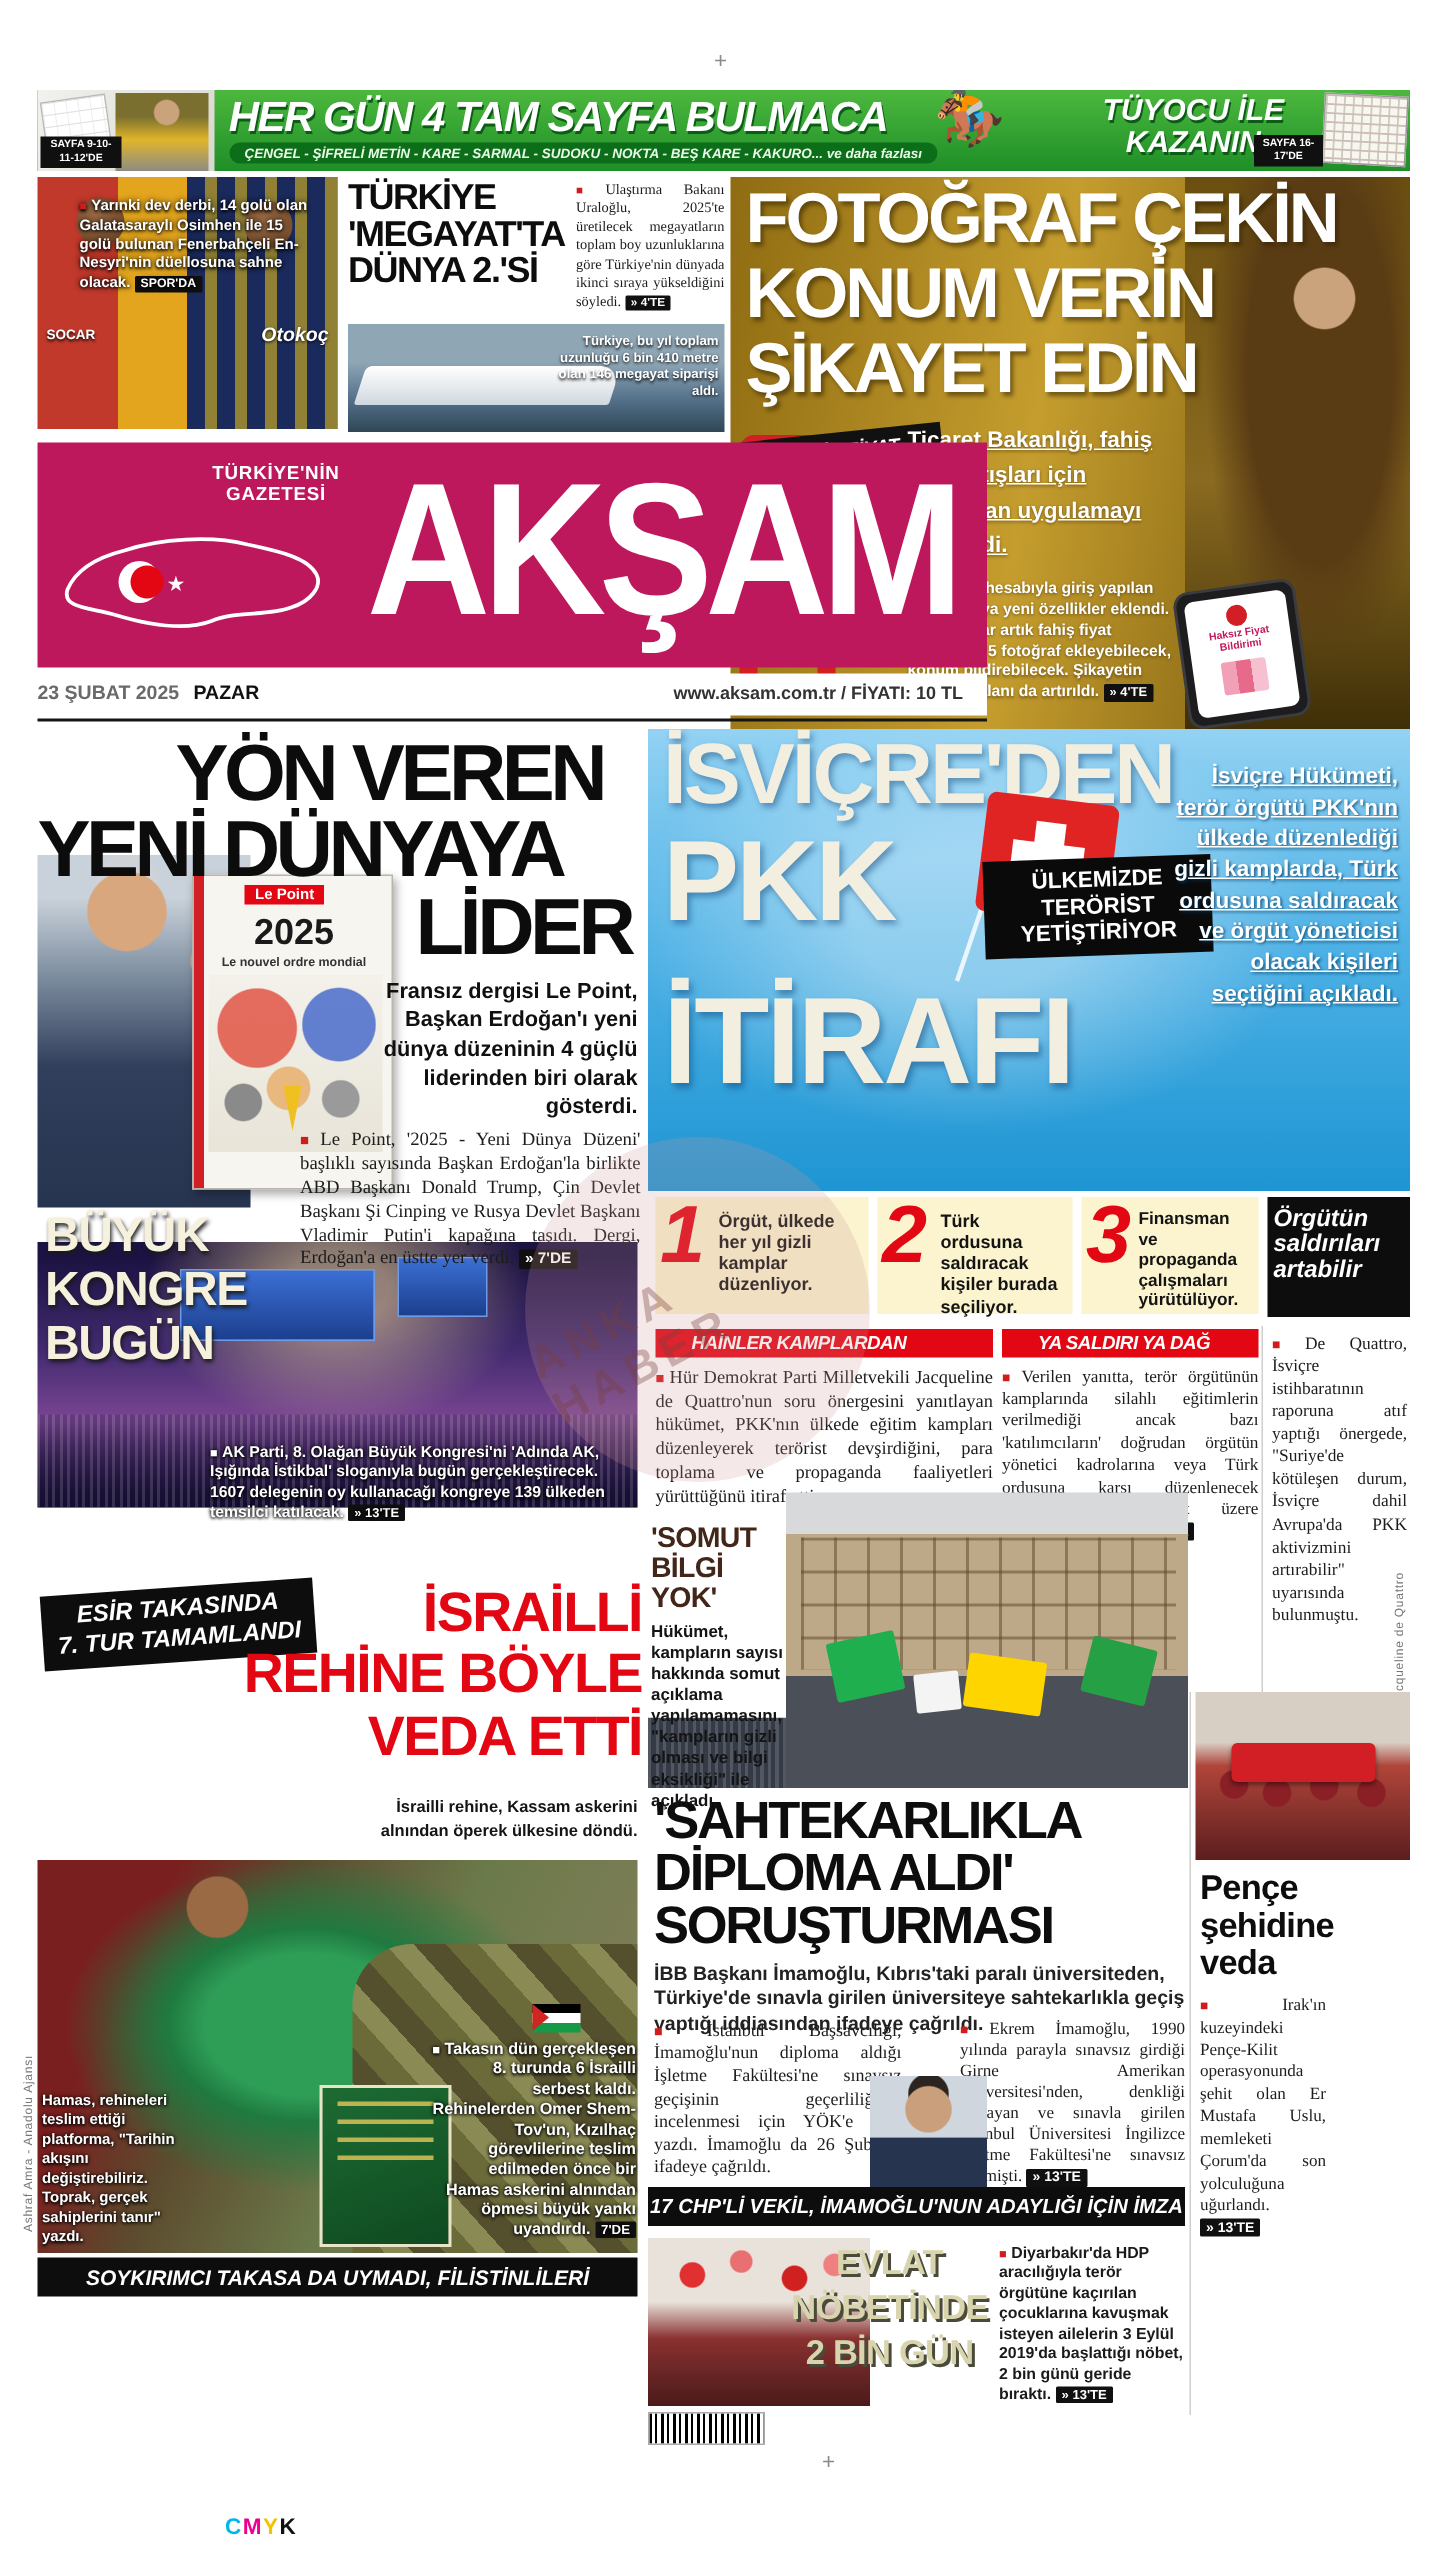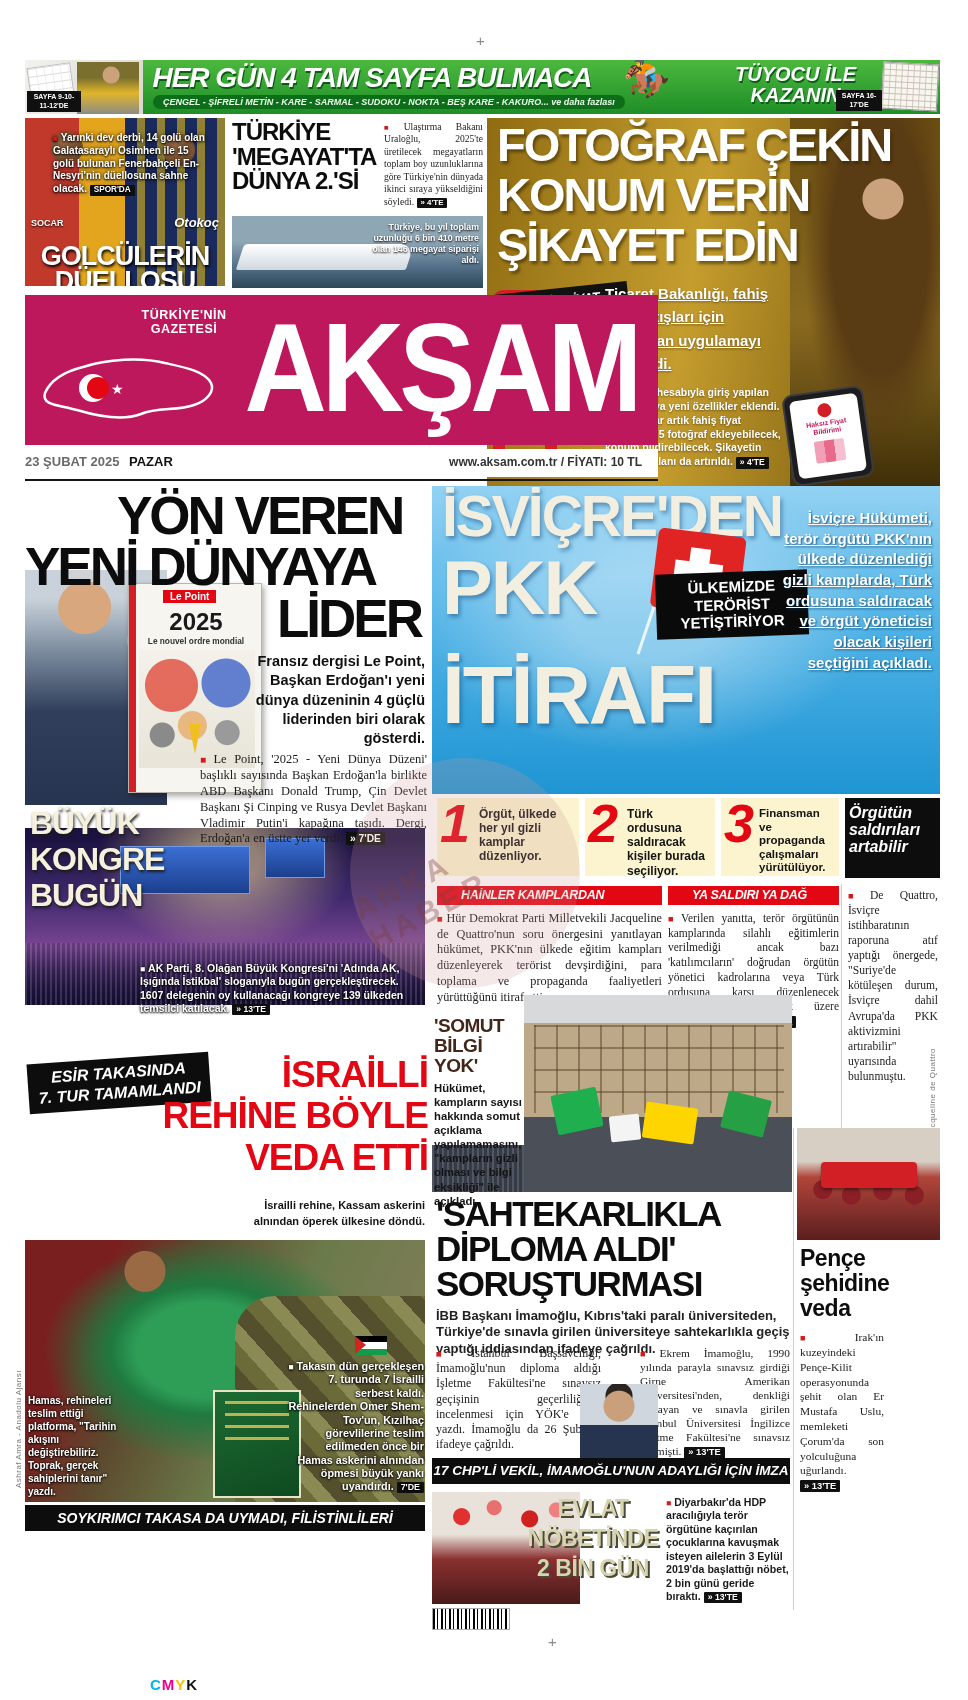--- a/index.html
+++ b/index.html
@@ -261,24 +261,20 @@
   <div class="abs derby">
     <div class="abs derby-stripes"></div>
     <div class="abs head" style="left:26px; top:14px; width:32px; height:32px;"></div>
     <div class="abs head" style="left:138px; top:16px; width:32px; height:32px;"></div>
     <div class="abs derby-note">
       <span class="bull">■</span><span>Yarınki dev derbi, 14 golü olan Galatasaraylı Osimhen ile 15 golü bulunan Fenerbahçeli En-Nesyri'nin düellosuna sahne olacak.</span>
       <span class="chip">SPOR'DA</span>
     </div>
     <div class="abs sponsor b9" style="left:6px; bottom:58px; font-size:9px;">SOCAR</div>
     <div class="abs sponsor b9 ital" style="right:6px; bottom:56px; font-size:13px;">Otokoç</div>
-    <div class="abs derby-title">
-      <div>GOLCÜLERİN</div>
-      <div>DÜELLOSU</div>
-    </div>
   </div>
 
   <div class="abs mega-h">
     <div>TÜRKİYE</div>
     <div>'MEGAYAT'TA</div>
     <div>DÜNYA 2.'Sİ</div>
   </div>
   <div class="abs mega-body serif">
     <span class="bull">■</span><span>Ulaştırma Bakanı Uraloğlu, 2025'te üretilecek megayatların toplam boy uzunluklarına göre Türkiye'nin dünyada ikinci sıraya yükseldiğini söyledi.</span>
     <span class="chip">» 4'TE</span>
@@ -455,21 +451,21 @@
     <div class="abs pflag"></div>
     <div class="abs cert">
         <i></i>
         <i></i>
         <i></i>
         <i></i>
       </div>
   </div>
   <div class="abs rcaption">Hamas, rehineleri teslim ettiği platforma, "Tarihin akışını değiştirebiliriz. Toprak, gerçek sahiplerini tanır" yazdı.</div>
   <div class="abs rbody">
-    <span class="bull" style="color:#fff;">■</span><span>Takasın dün gerçekleşen 7. turunda 7 İsrailli serbest kaldı. Rehinelerden Omer Shem-Tov'un, Kızılhaç görevlilerine teslim edilmeden önce bir Hamas askerini alnından öpmesi büyük yankı uyandırdı.</span>
+    <span class="bull" style="color:#fff;">■</span><span>Takasın dün gerçekleşen 8. turunda 6 İsrailli serbest kaldı. Rehinelerden Omer Shem-Tov'un, Kızılhaç görevlilerine teslim edilmeden önce bir Hamas askerini alnından öpmesi büyük yankı uyandırdı.</span>
     <span class="chip">7'DE</span>
   </div>
   <div class="abs vtext" style="left:14px; top:1370px;">Ashraf Amra - Anadolu Ajansı</div>
   <div class="abs blackbar" style="left:25px; top:1505px; width:400px; height:26px; font-size:14px; line-height:26px;">SOYKIRIMCI TAKASA DA UYMADI, FİLİSTİNLİLERİ BIRAKMADI • 7</div>
 
   <div class="abs dip-h">
     <div>'SAHTEKARLIKLA</div>
     <div>DİPLOMA ALDI'</div>
     <div>SORUŞTURMASI</div>
   </div>

